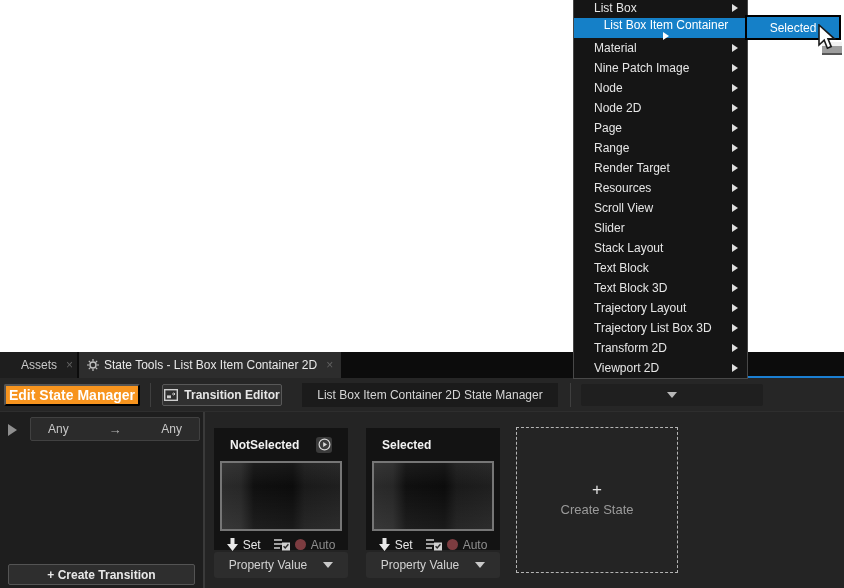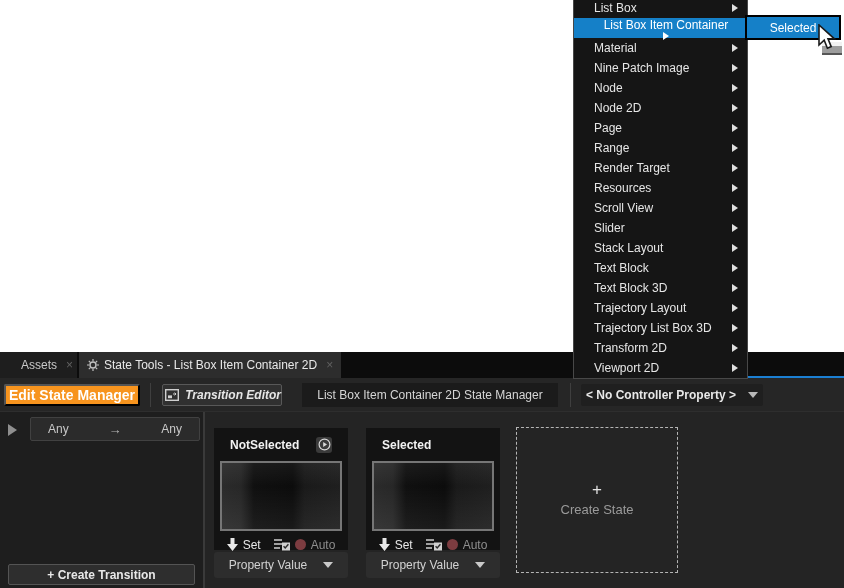--- a/index.html
+++ b/index.html
@@ -17,21 +17,21 @@
   .tab .close { color:#606060; font-size:12px; margin-left:4px; }
   .tab-underline { position:absolute; right:0; bottom:0; width:96px; height:2px; background:#1b7fd2; }
 
   .toolbar { height:34px; display:flex; align-items:center; background:#262626; border-bottom:1px solid #2e2e2e; }
   .btn-orange { margin-left:4px; width:136px; height:22px; background:#f7941e; border-radius:2px;
                 color:#ffffff; font-weight:bold; font-size:14px; display:flex; align-items:center; justify-content:center; }
   .tb-sep { width:1px; height:24px; background:#3f3f3f; }
   .sep1 { margin-left:10px; } .sep2 { margin-left:12px; }
   .btn-transition { margin-left:11px; width:120px; height:22px; background:#303030; border:1px solid #585858;
                     border-radius:2px; color:#e6e6e6; font-weight:bold; font-size:12px;
-                    display:flex; align-items:center; justify-content:flex-end; gap:6px;font-style:italic; }
+                    display:flex; align-items:center; justify-content:center; gap:6px; }
   .sm-label { margin-left:20px; width:256px; height:24px; background:#1b1b1b; color:#d6d6d6; font-size:12px;
               display:flex; align-items:center; justify-content:center; }
   .ctrl-dd { margin-left:10px; width:182px; height:22px; background:#1f1f1f; border-radius:2px;
              color:#e8e8e8; font-weight:bold; font-size:12px;
              display:flex; align-items:center; justify-content:center; gap:12px; }
   .dd-tri { width:0; height:0; border-left:5px solid transparent; border-right:5px solid transparent;
             border-top:6px solid #b8b8b8; }
 
   .content { display:flex; height:176px; }
   .transitions-pane { position:relative; width:205px; background:#1e1e1e; border-right:2px solid #3a3a3a; }
@@ -134,21 +134,20 @@
         <svg class="icon-svg" width="14" height="12" viewBox="0 0 14 12">
           <rect x="0.7" y="0.7" width="12.6" height="10.6" fill="none" stroke="#cfcfcf" stroke-width="1.4"></rect>
           <rect x="3" y="6.4" width="4" height="2.8" fill="#cfcfcf"></rect>
           <path d="M8 5 L11 5 L9.6 3.6 M11 5 L9.6 6.4" stroke="#cfcfcf" stroke-width="1" fill="none"></path>
         </svg>
         <span>Transition Editor</span>
       </button>
       <div class="sm-label">List Box Item Container 2D State Manager</div>
       <div class="tb-sep sep2"></div>
       <div class="ctrl-dd">
-        <span>&lt; No Controller Property &gt;</span>
         <span class="dd-tri"></span>
       </div>
     </div>
 
     <div class="content">
 
       <div class="transitions-pane">
         <div class="expander"></div>
         <div class="any-row">
           <span>Any</span>

